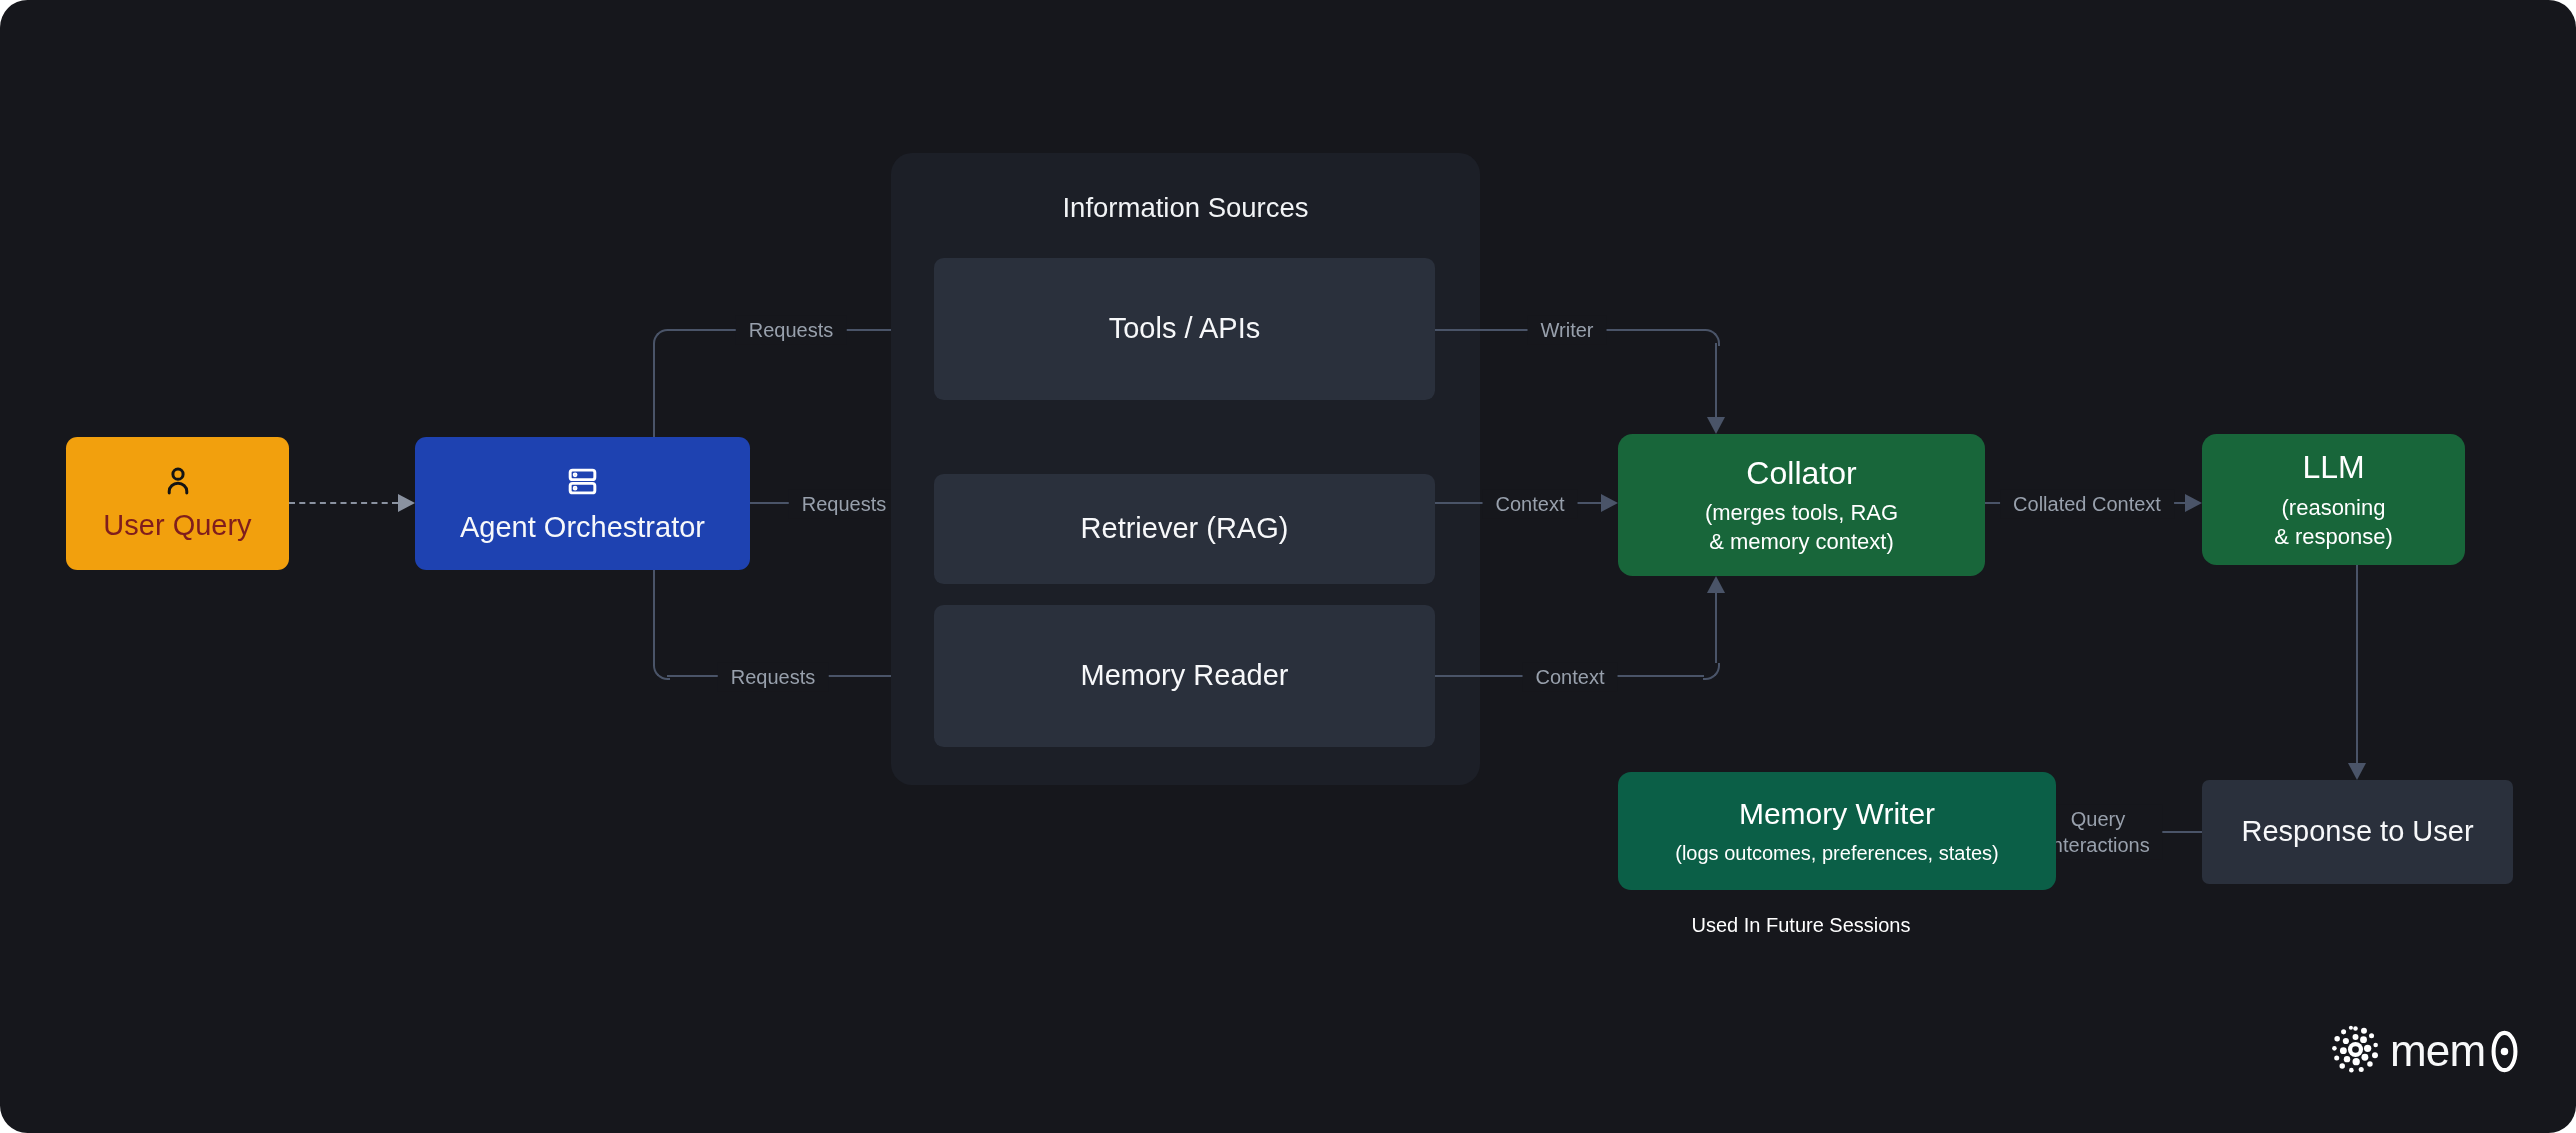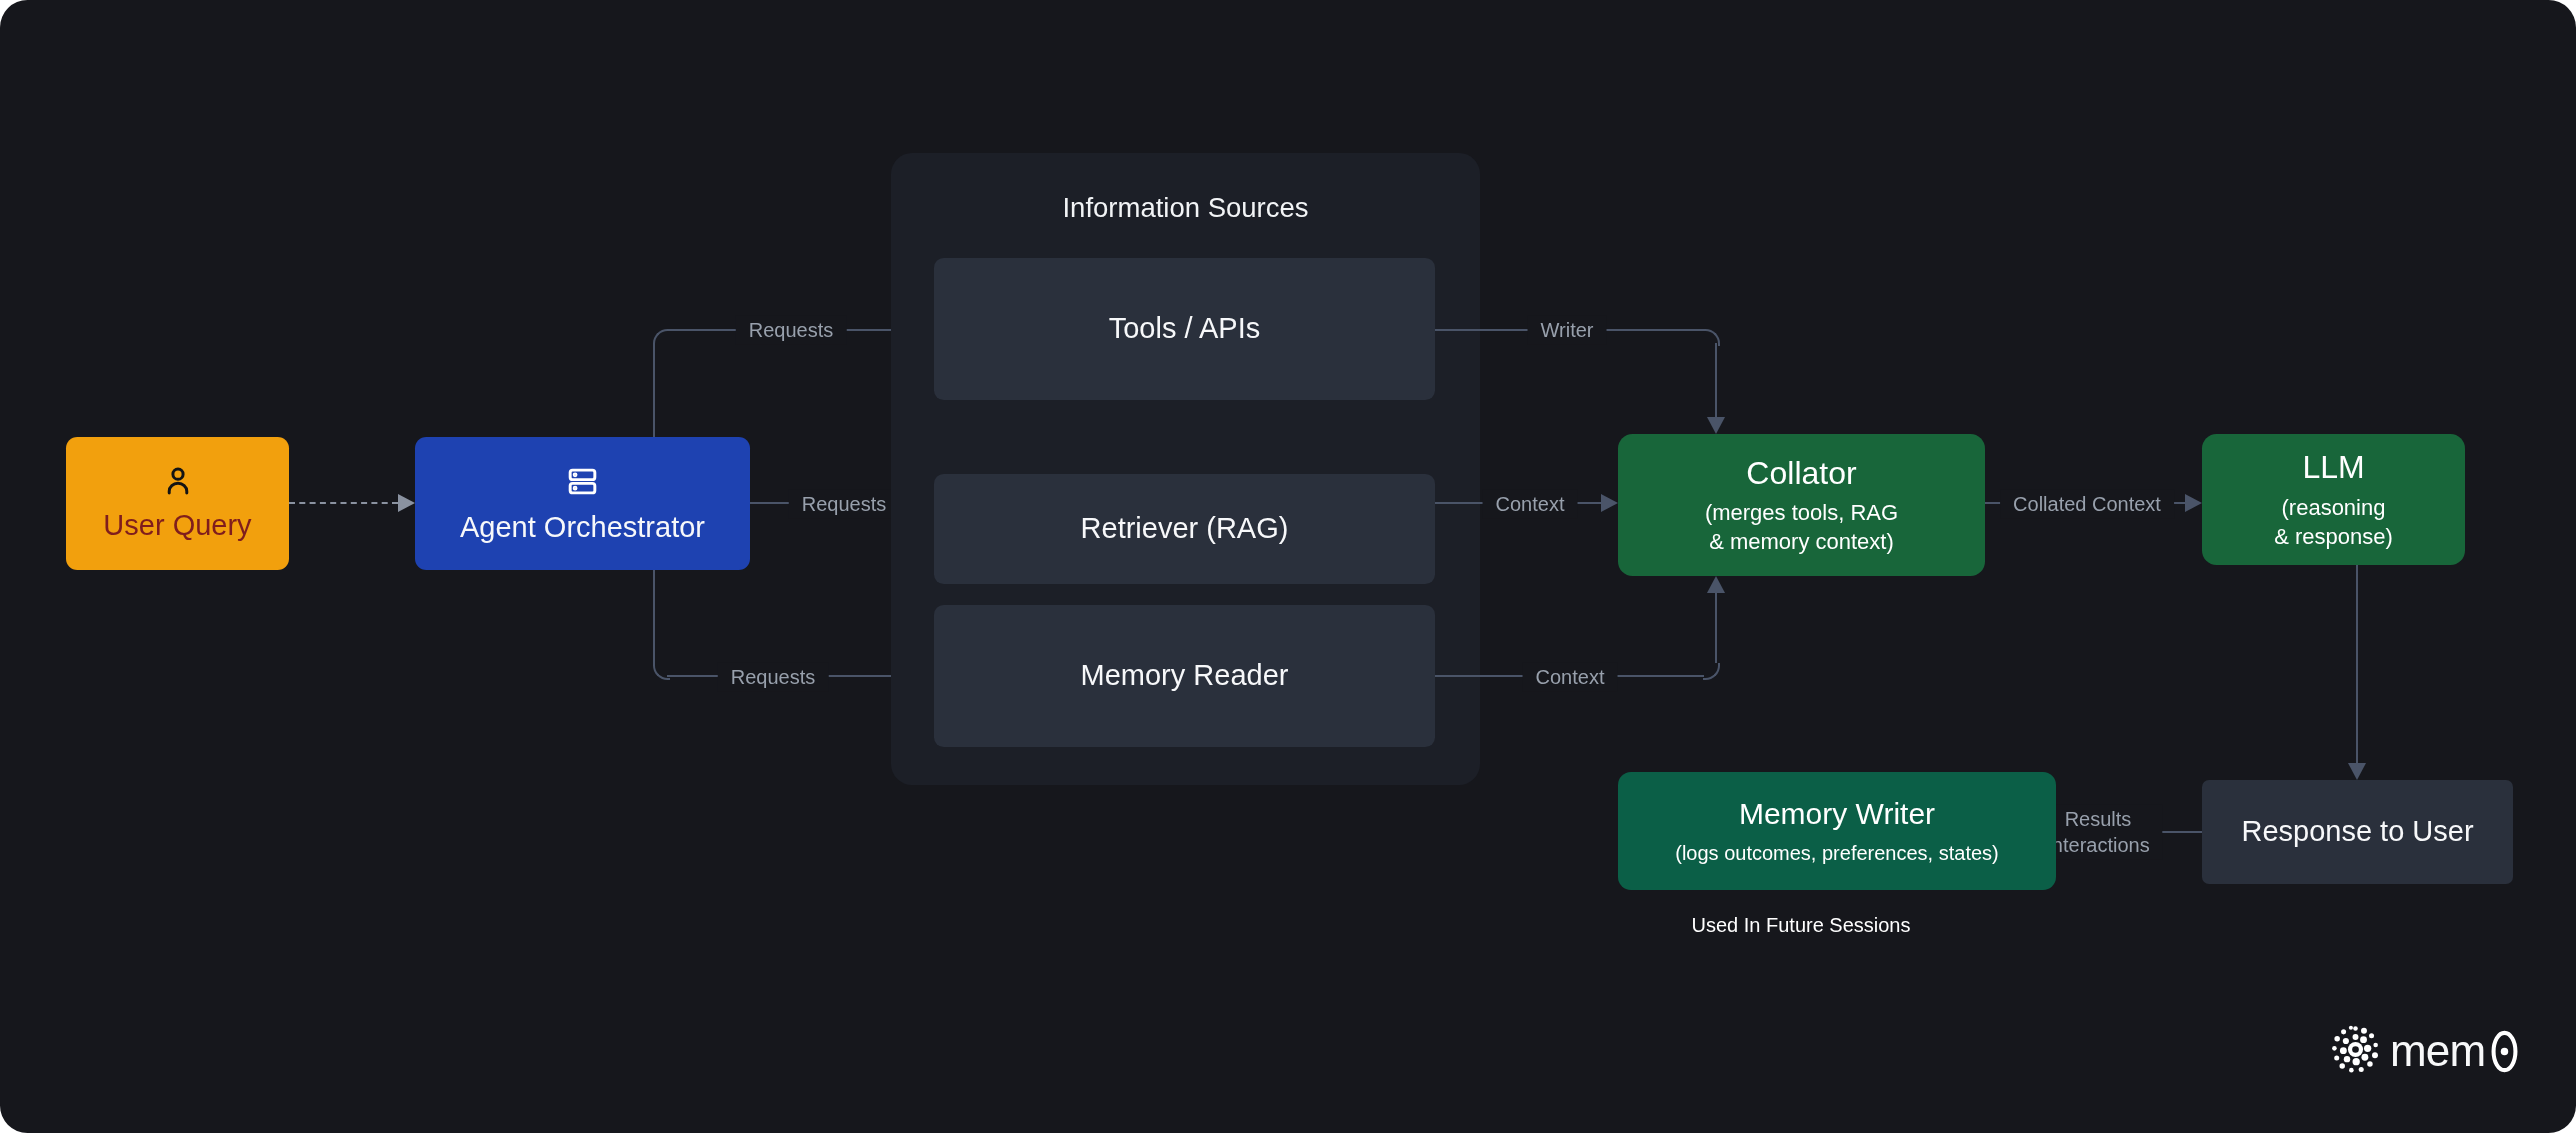--- a/index.html
+++ b/index.html
@@ -139,21 +139,21 @@
   <div class="v-line" style="left:2356px;top:565px;height:198px;"></div>
   <div class="arr arr-down" style="left:2348px;top:763px;"></div>
 
   <div class="node" style="left:2202px;top:780px;width:311px;height:104px;background:#2A303C;border-radius:7px;">
     <span class="box-title">Response to User</span>
   </div>
 
   <div class="arr arr-left" style="left:1985px;top:823px;"></div>
   <div class="h-line" style="left:2002px;top:831px;width:200px;"></div>
   <div class="elabel" style="left:2098px;top:832px;">
-    <span>Results</span><br>
+    <span>Query</span><br>
     <span>Interactions</span>
   </div>
 
   <div class="node" style="left:1618px;top:772px;width:438px;height:118px;background:#0B5F47;border-radius:13px;">
     <span class="g-title" style="font-size:30px;">Memory Writer</span>
     <span class="mw-sub">(logs outcomes, preferences, states)</span>
   </div>
 
   <div class="note" style="left:1801px;top:925px;">Used In Future Sessions</div>
 

